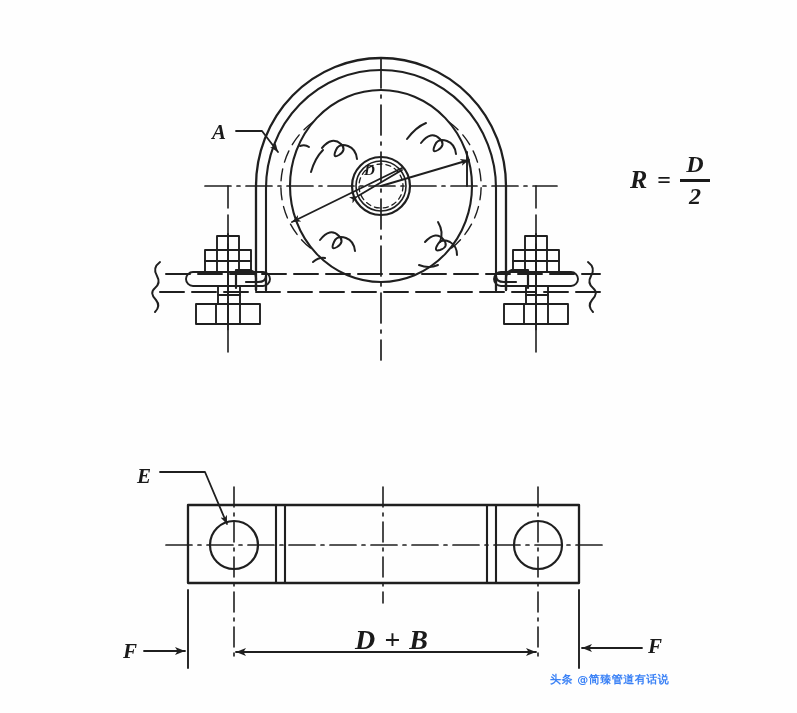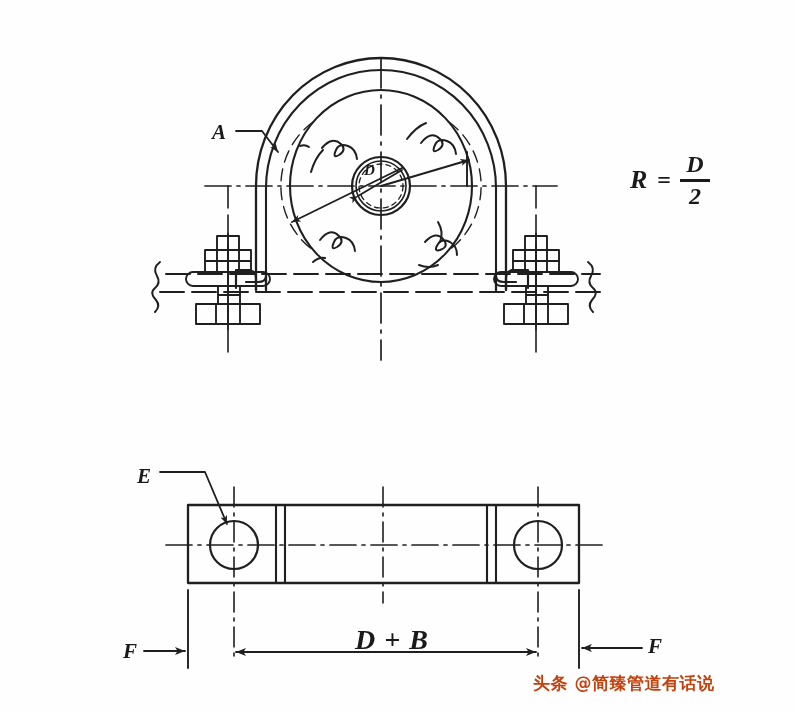--- a/index.html
+++ b/index.html
@@ -34,23 +34,23 @@
     font-style:italic;font-weight:bold;color:#1a1a1a;
   }
   .formula .fr-R{font-size:26px;}
   .formula .fr-eq{font-size:24px;margin:0 9px 0 10px;font-style:normal;}
   .formula .frac{display:inline-flex;flex-direction:column;align-items:center;}
   .formula .frac .num{font-size:24px;line-height:1.05;padding:0 4px;}
   .formula .frac .bar{width:30px;height:2.5px;background:#1a1a1a;margin:2px 0;}
   .formula .frac .den{font-size:24px;line-height:1.05;padding:0 4px;}
 
   .watermark{
-    position:absolute;left:533px;top:672px;
+    position:absolute;left:550px;top:672px;
     font-family:"DejaVu Sans",sans-serif;
-    font-size:17px;color:#c2410c;font-weight:bold;
+    font-size:11px;color:#3b82f6;font-weight:bold;
     white-space:nowrap;letter-spacing:0.5px;
   }
 </style>
 </head>
 <body>
 
 <div id="sheet">
 
   <svg class="draw" viewBox="0 0 797 713">
     <defs>

